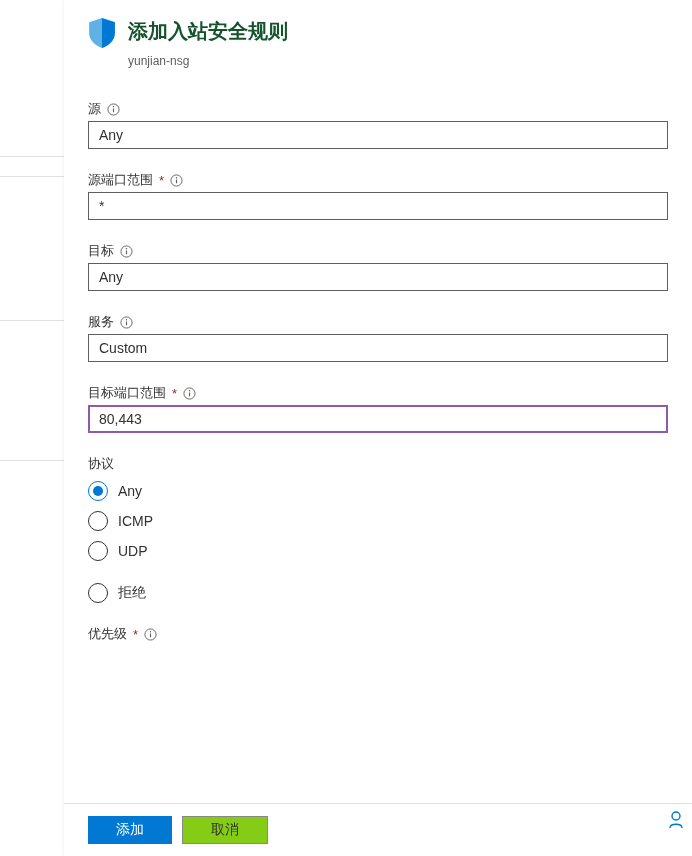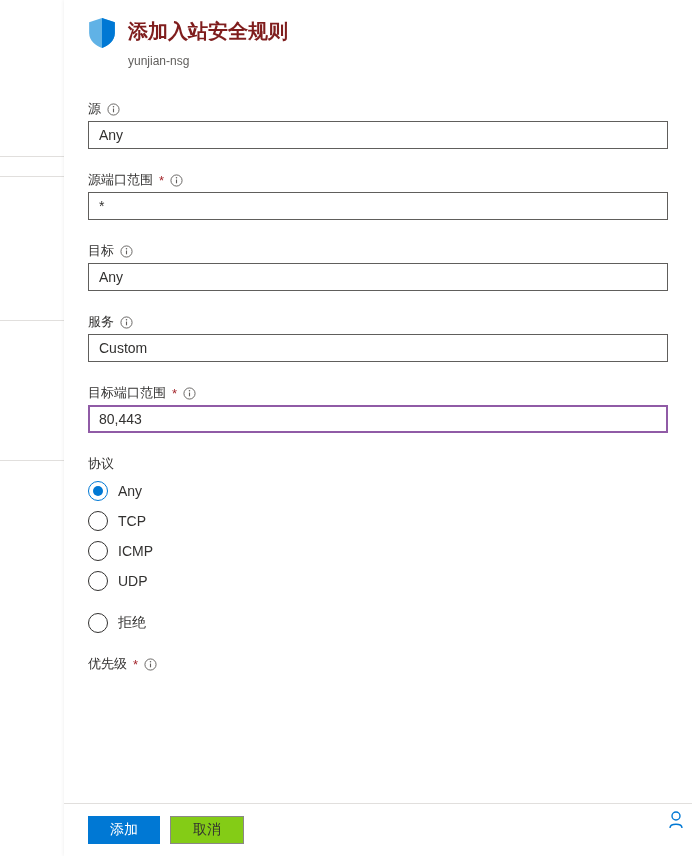--- a/index.html
+++ b/index.html
@@ -40,21 +40,21 @@
       padding: 18px 24px 10px 24px;
       display: flex;
       align-items: flex-start;
       gap: 12px;
     }
     .shield-icon svg { width: 28px; height: 30px; display: block; }
     .title-block { flex: 1; }
     .title {
       font-size: 20px;
       font-weight: 600;
-      color: #7f1d1d;
+      color: #14532d;
       line-height: 1.3;
     }
     .subtitle {
       font-size: 12px;
       color: #605e5c;
       margin-top: 10px;
     }
     .form-area {
       flex: 1;
       overflow-y: auto;
@@ -132,21 +132,21 @@
     }
     .footer {
       border-top: 1px solid #e1dfdd;
       padding: 12px 24px;
       display: flex;
       align-items: center;
       gap: 10px;
     }
     .btn {
       height: 28px;
-      padding: 0 22px;
+      padding: 0 28px;
       font-size: 14px;
       cursor: pointer;
       font-family: inherit;
       border: none;
     }
     .btn-primary {
       background: #0078d4;
       color: #fff;
     }
     .btn-secondary {
@@ -263,24 +263,20 @@
       <div class="field-label">
         <span>协议</span>
       </div>
       <div class="radio-group">
         <div class="radio-option">
           <span class="radio-circle selected"></span>
           <span>Any</span>
         </div>
         <div class="radio-option">
           <span class="radio-circle"></span>
-          <span>TCP</span>
-        </div>
-        <div class="radio-option">
-          <span class="radio-circle"></span>
           <span>ICMP</span>
         </div>
         <div class="radio-option">
           <span class="radio-circle"></span>
           <span>UDP</span>
         </div>
       </div>
     </div>
 
     <div class="field">

